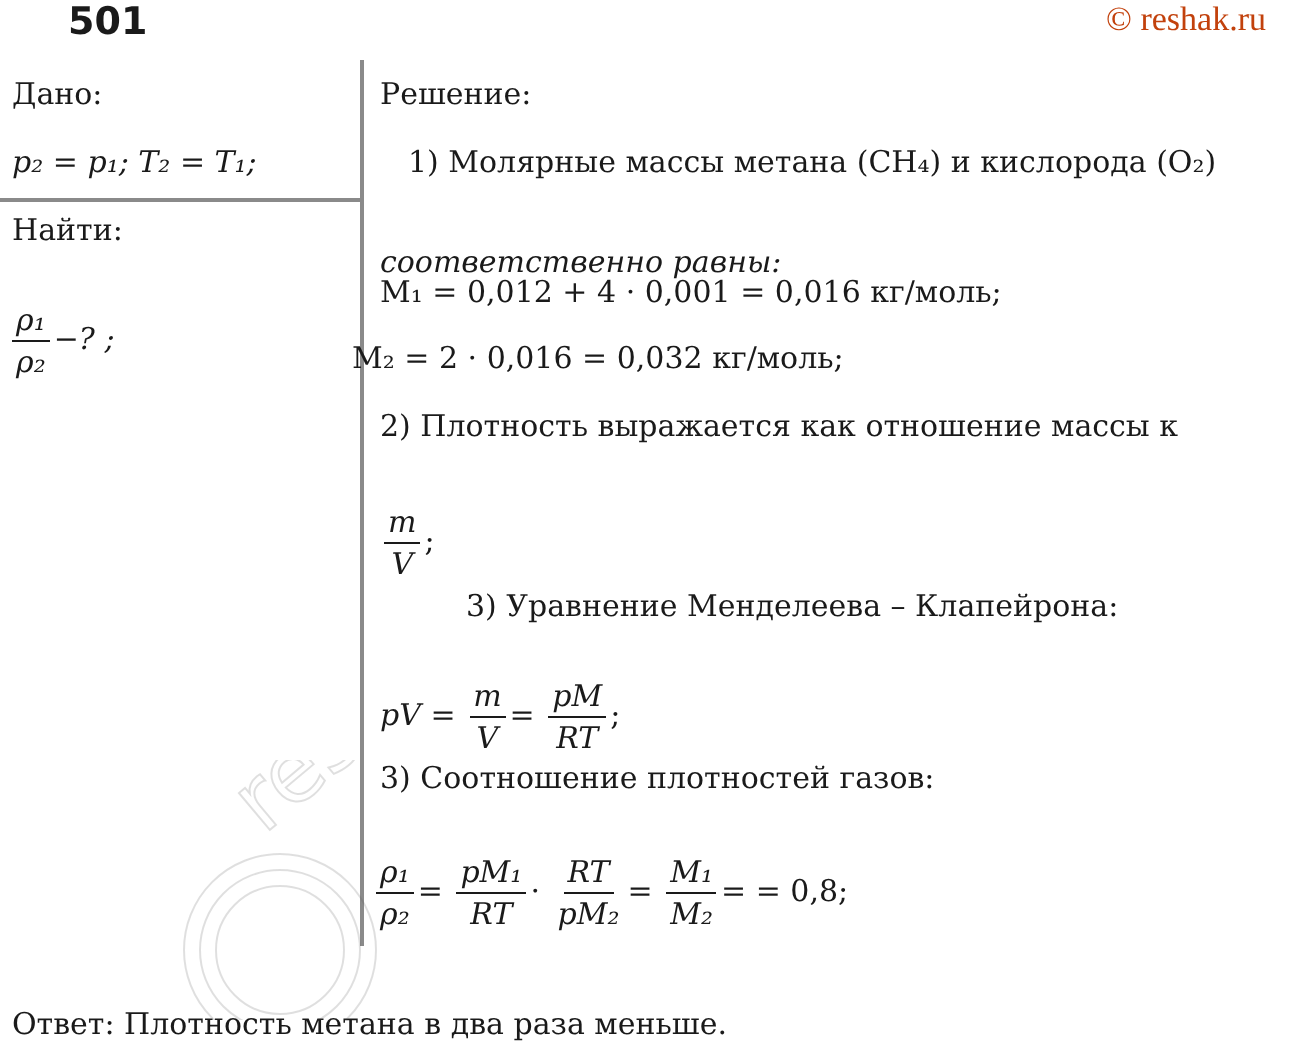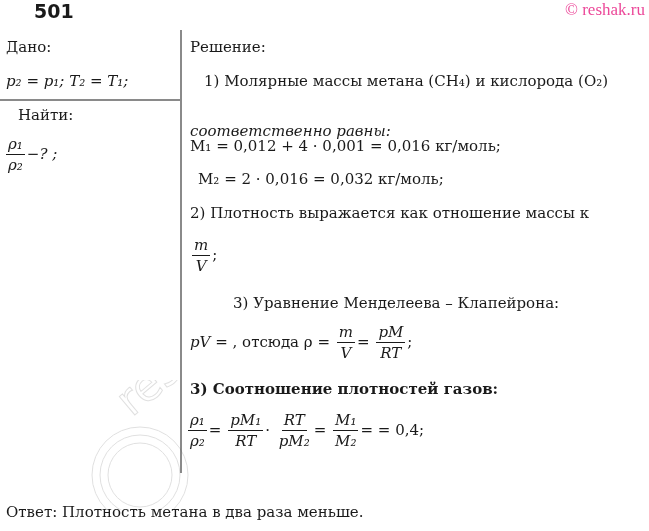--- a/index.html
+++ b/index.html
@@ -1,95 +1,95 @@
 <!DOCTYPE html>
 <html><head>
   <meta charset="utf-8">
   <style>
     html, body { margin: 0; padding: 0; background: #ffffff; }
     body { width: 649px; height: 531px; position: relative; overflow: hidden;
            font-family: "DejaVu Serif", "Liberation Serif", serif; color: #1a1a1a; }
     .abs { position: absolute; white-space: nowrap; }
     .num { left: 6px; top: 0px; font-size: 19px; font-weight: bold; font-family: "DejaVu Sans", sans-serif; margin-left: 28px; }
-    .copy { right: 4px; top: 0px; font-size: 17px; font-family: "Liberation Serif", serif; color: #ec4899; }
+    .copy { right: 16px; top: 0px; font-size: 17px; font-family: "Liberation Serif", serif; color: #c2410c; }
     .t { font-size: 15px; line-height: 22px; }
     .m { font-style: italic; font-family: "DejaVu Serif", serif; }
     .vline { left: 180px; top: 30px; width: 2px; height: 443px; background: #8a8a8a; }
     .hline { left: 0px; top: 99px; width: 181px; height: 2px; background: #8a8a8a; }
-    .frac { display: inline-flex; flex-direction: column; align-items: center; vertical-align: middle; margin: 0 2px; font-style: italic; }
+    .frac { display: inline-flex; flex-direction: column; align-items: center; vertical-align: middle; margin: 16px 2px; font-style: italic; }
     .frac .nu { border-bottom: 1.5px solid #1a1a1a; padding: 0 2px; line-height: 20px; }
     .frac .de { padding: 0 2px; line-height: 20px; }
     .wm { left: 70px; top: 380px; width: 240px; height: 130px; opacity: 0.18; pointer-events: none; }
   </style>
 </head>
 <body>
 
 <div class="abs num">501</div>
 <div class="abs copy">© reshak.ru</div>
 
 <div class="abs vline"></div>
 <div class="abs hline"></div>
 
 <div class="abs t" style="left:6px; top:36px;">Дано:</div>
 <div class="abs t m" style="left:6px; top:70px;">p₂ = p₁; T₂ = T₁;</div>
 
-<div class="abs t" style="left:18px; top:104px;">Найти:</div>
+<div class="abs t" style="left:6px; top:104px;">Найти:</div>
 <div class="abs t m" style="left:4px; top:134px;">
   <span class="frac">
     <span class="nu">ρ₁</span>
     <span class="de">ρ₂</span>
   </span><span>−? ;</span>
 </div>
 
 <div class="abs t" style="left:190px; top:36px;">Решение:</div>
 <div class="abs t" style="left:204px; top:70px;text-align:center;">1) Молярные массы метана (CH₄) и кислорода (O₂)</div>
 <div class="abs t" style="left:190px; top:120px;font-style:italic;">соответственно равны:</div>
 <div class="abs t" style="left:190px; top:135px;">M₁ = 0,012 + 4 · 0,001 = 0,016 кг/моль;</div>
-<div class="abs t" style="left:198px; top:168px;text-align:center;">M₂ = 2 · 0,016 = 0,032  кг/моль;</div>
+<div class="abs t" style="left:176px; top:168px;text-align:center;">M₂ = 2 · 0,016 = 0,032  кг/моль;</div>
 <div class="abs t" style="left:190px; top:202px;">2) Плотность выражается как отношение массы к</div>
 <div class="abs t" style="left:190px; top:235px;">
   <span class="frac m">
     <span class="nu">m</span>
     <span class="de">V</span>
   </span><span>;</span>
 </div>
 
 <div class="abs t" style="left:190px; top:292px;margin-left:43px;">3) Уравнение Менделеева – Клапейрона:</div>
 <div class="abs t" style="left:190px; top:322px;">
   <span class="m">pV =</span>
-  <span>, отсюда  ρ =</span>
+  
   <span class="frac m">
     <span class="nu">m</span>
     <span class="de">V</span>
   </span><span>=</span>
   <span class="frac m">
     <span class="nu">pM</span>
     <span class="de">RT</span>
   </span><span>;</span>
 </div>
 
-<div class="abs t" style="left:190px; top:378px;font-weight:bold;">3) Соотношение плотностей газов:</div>
+<div class="abs t" style="left:190px; top:378px;">3) Соотношение плотностей газов:</div>
 <div class="abs t" style="left:186px; top:410px;">
   <span class="frac m">
     <span class="nu">ρ₁</span>
     <span class="de">ρ₂</span>
   </span><span>=</span>
   <span class="frac m">
     <span class="nu">pM₁</span>
     <span class="de">RT</span>
   </span><span>·</span>
   <span class="frac m">
     <span class="nu">RT</span>
     <span class="de">pM₂</span>
   </span><span>=</span>
   <span class="frac m">
     <span class="nu">M₁</span>
     <span class="de">M₂</span>
   </span><span>=</span>
-  <span>= 0,4;</span>
+  <span>= 0,8;</span>
 </div>
 
 <div class="abs t" style="left:6px; top:501px;">Ответ: Плотность метана в два раза меньше.</div>
 
 <svg class="abs wm" viewBox="0 0 240 130">
   <circle cx="70" cy="95" r="48" fill="none" stroke="#555" stroke-width="1"></circle>
   <circle cx="70" cy="95" r="40" fill="none" stroke="#555" stroke-width="1"></circle>
   <circle cx="70" cy="95" r="32" fill="none" stroke="#555" stroke-width="1"></circle>
   <text x="70" y="20" font-size="44" fill="none" stroke="#555" stroke-width="1" transform="rotate(-40 90 40)" font-family="DejaVu Sans, sans-serif">res</text>
 </svg>

